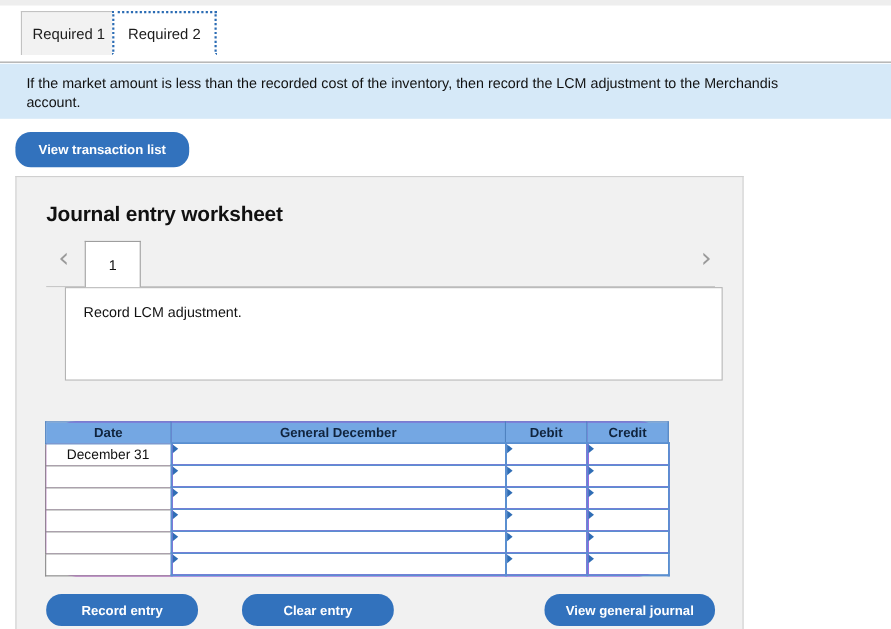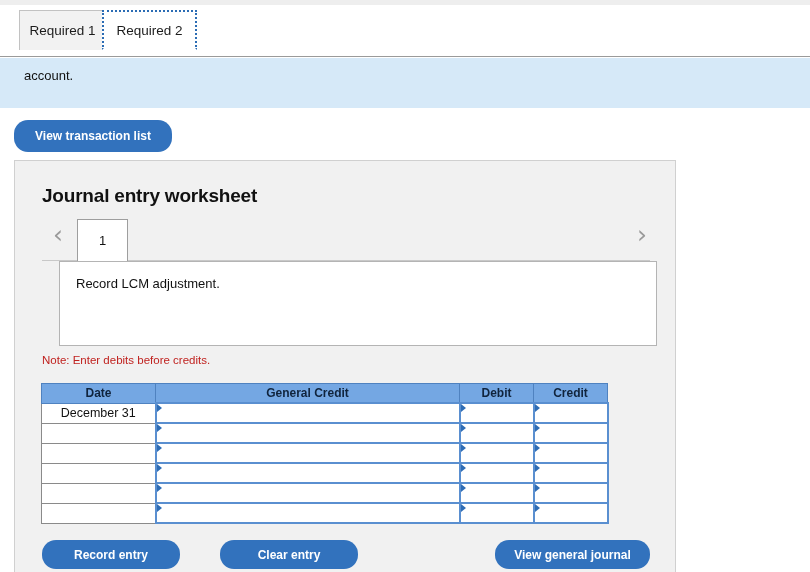--- a/index.html
+++ b/index.html
@@ -274,20 +274,21 @@
   <div class="tab inactive">
     <span>Required 1</span>
   </div>
   <div class="tab active">
     <span>Required 2</span>
   </div>
 </div>
 
 <div class="banner">
   <div class="banner-text">
+    <span>If the market amount is less than the recorded cost of the inventory, then record the LCM adjustment to the Merchandis</span>
     <span class="line2">account.</span>
   </div>
 </div>
 
 <button class="btn-blue btn-view-tx">
   <span>View transaction list</span>
 </button>
 
 <div class="panel">
 
@@ -299,33 +300,32 @@
   <div class="chev chev-right">›</div>
 
   <div class="page-tab">
     <span>1</span>
   </div>
 
   <div class="desc-box">
     <span>Record LCM adjustment.</span>
   </div>
 
-  <div class="note">Note: Enter debits before credits.</div>
 
   <table class="jtable">
     <colgroup>
       <col class="col-date">
         <col class="col-gj">
         <col class="col-deb">
         <col class="col-cre">
     </colgroup>
     <thead>
       <tr>
         <th>Date</th>
-        <th>General Credit</th>
+        <th>General December</th>
         <th>Debit</th>
         <th>Credit</th>
       </tr>
     </thead>
     <tbody>
       <tr>
         <td class="cell-date">December 31</td>
         <td class="cell-input">
             <span class="caret"></span>
           </td>

